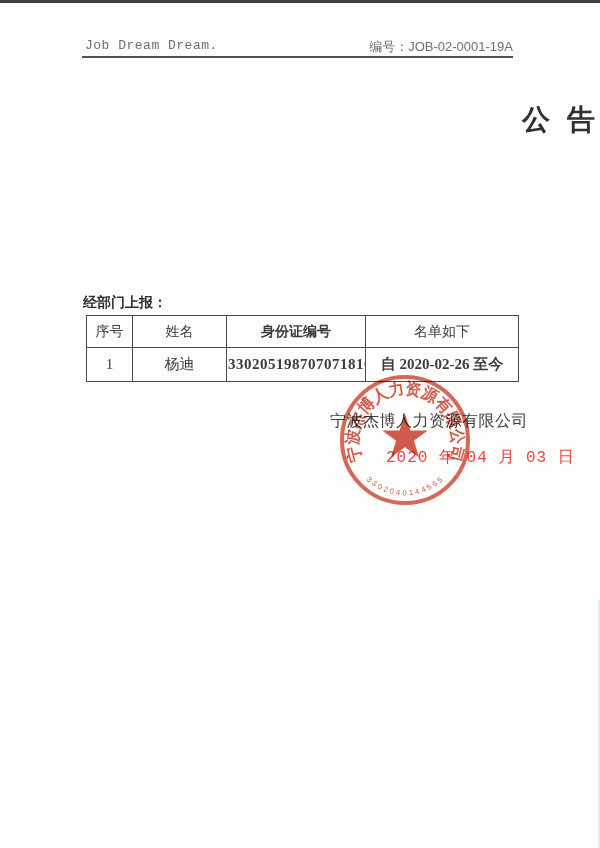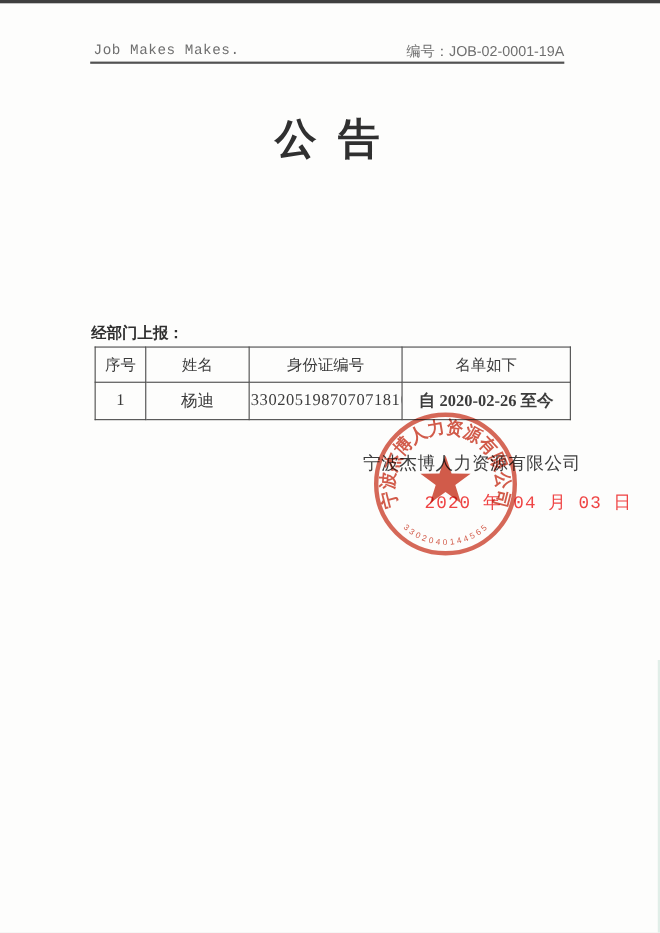--- a/index.html
+++ b/index.html
@@ -7,53 +7,53 @@
         font-family:"Liberation Serif","DejaVu Serif",serif;color:#3a3a3a;}
   .scan-top{position:absolute;top:0;left:0;width:600px;height:3px;background:#3f3f3f;}
   .scan-right{position:absolute;top:600px;right:0;width:2px;height:248px;background:#cfe4da;opacity:.6;}
 
   .hdr-left{position:absolute;left:85px;top:38px;font-family:"Liberation Mono","DejaVu Sans Mono",monospace;
             font-size:13px;color:#6f6f6f;letter-spacing:.5px;}
   .hdr-right{position:absolute;right:87px;top:38px;font-family:Liberation Sans, sans-serif;
              font-size:13px;color:#6f6f6f;}
   .hdr-rule{position:absolute;left:82px;top:56px;width:431px;height:2px;background:#525252;}
 
-  .title{position:absolute;left:0;top:101px;width:600px;text-align:center;
-         font-size:38px;font-weight:600;letter-spacing:5px;color:#303030;}
+  .title{position:absolute;left:0;top:101px;width:600px;text-align:right;
+         font-size:28px;font-weight:600;letter-spacing:5px;color:#303030;}
 
   .body-text{position:absolute;left:84px;top:167px;width:440px;
              font-size:17px;line-height:31px;text-align:justify;text-indent:2em;color:#3a3a3a;}
 
   .list-label{position:absolute;left:83px;top:294px;font-size:14px;font-weight:bold;
               font-family:"Liberation Sans","DejaVu Sans",sans-serif;color:#2f2f2f;}
 
   .tbl{position:absolute;left:86px;top:315px;width:420px;border-collapse:collapse;table-layout:fixed;}
   .tbl td{border:1px solid #4a4a4a;text-align:center;vertical-align:middle;color:#3c3c3c;
           overflow:hidden;white-space:nowrap;}
   .tbl tr.hdr td{height:29px;font-size:14px;}
   .tbl tr.row td{height:31px;font-size:15px;}
   .tbl td.idnum{font-size:15.5px;letter-spacing:.5px;}
   .tbl td.boldcell{font-weight:bold;font-size:15px;}
-  .c1{width:43px;}.c2{width:91px;}.c3{width:136px;}.c4{width:150px;}
+  .c1{width:43px;}.c2{width:91px;}.c3{width:136px;font-weight:bold;}.c4{width:150px;}
 
   .sig-company{position:absolute;left:330px;top:411px;font-size:16px;color:#3d3d3d;letter-spacing:.5px;}
   .sig-date{position:absolute;left:386px;top:447px;font-size:16px;color:#ef4444;letter-spacing:1px;font-family:Liberation Mono, monospace;}
 
   .stamp{position:absolute;left:334px;top:371px;width:146px;height:146px;
          mix-blend-mode:multiply;opacity:.9;}
   .stamp svg{width:100%;height:100%;}
 </style>
 </head>
 <body>
 
 <div class="page">
   <div class="scan-top"></div>
   <div class="scan-right"></div>
 
-  <div class="hdr-left">Job Makes Makes.</div>
+  <div class="hdr-left">Job Dream Dream.</div>
   <div class="hdr-right">编号：JOB-02-0001-19A</div>
   <div class="hdr-rule"></div>
 
   <div class="title">公  告</div>
 
 
   <div class="list-label">经部门上报：</div>
 
   <table class="tbl">
     <tbody>

